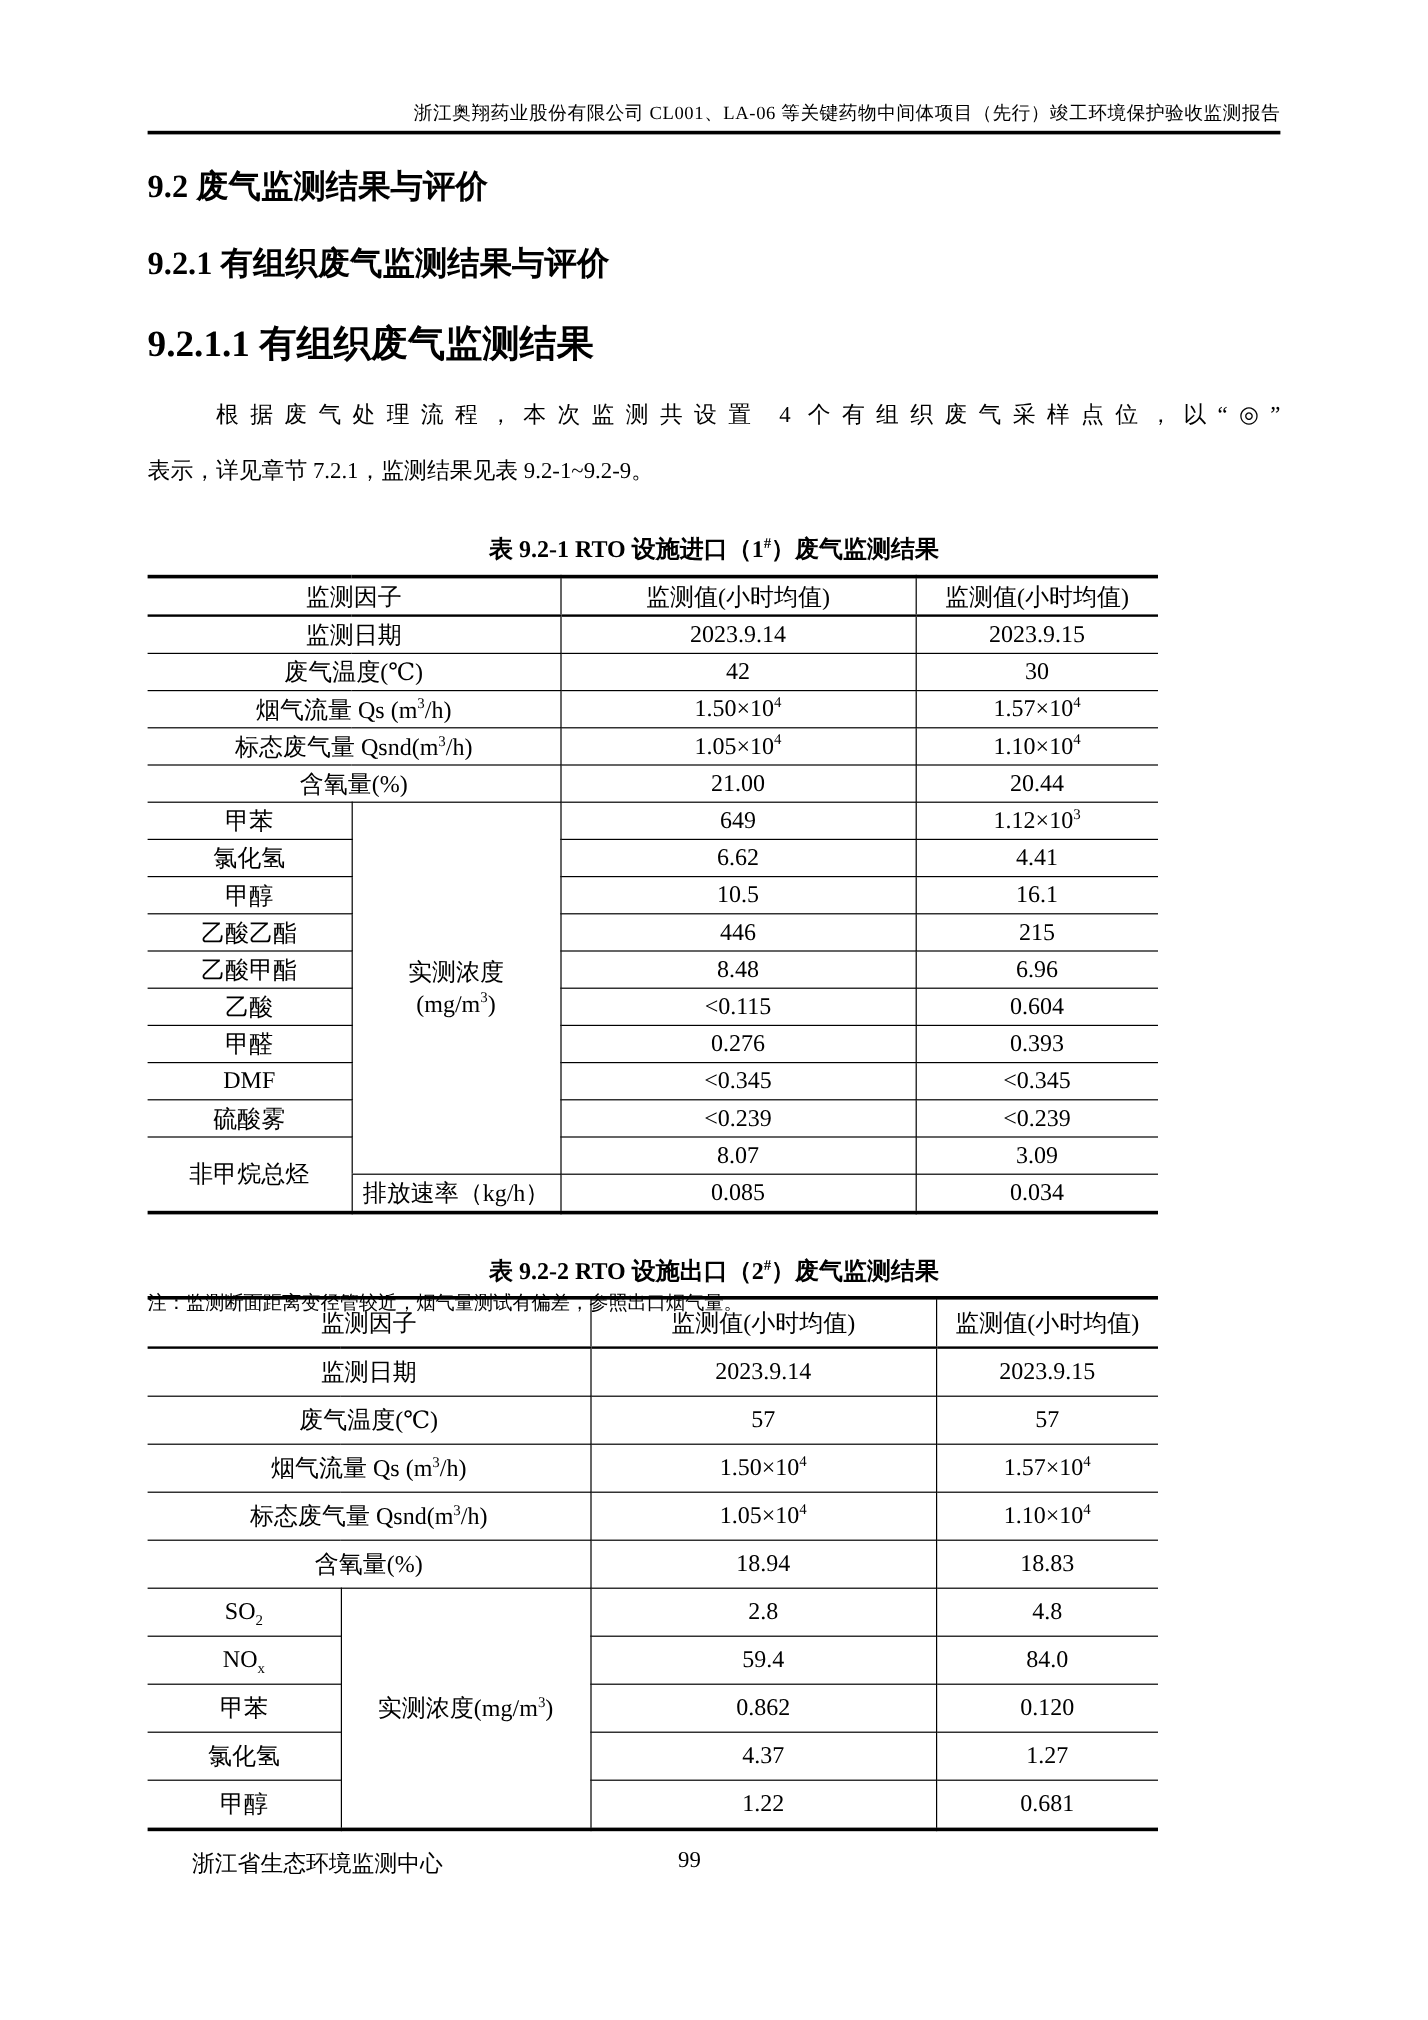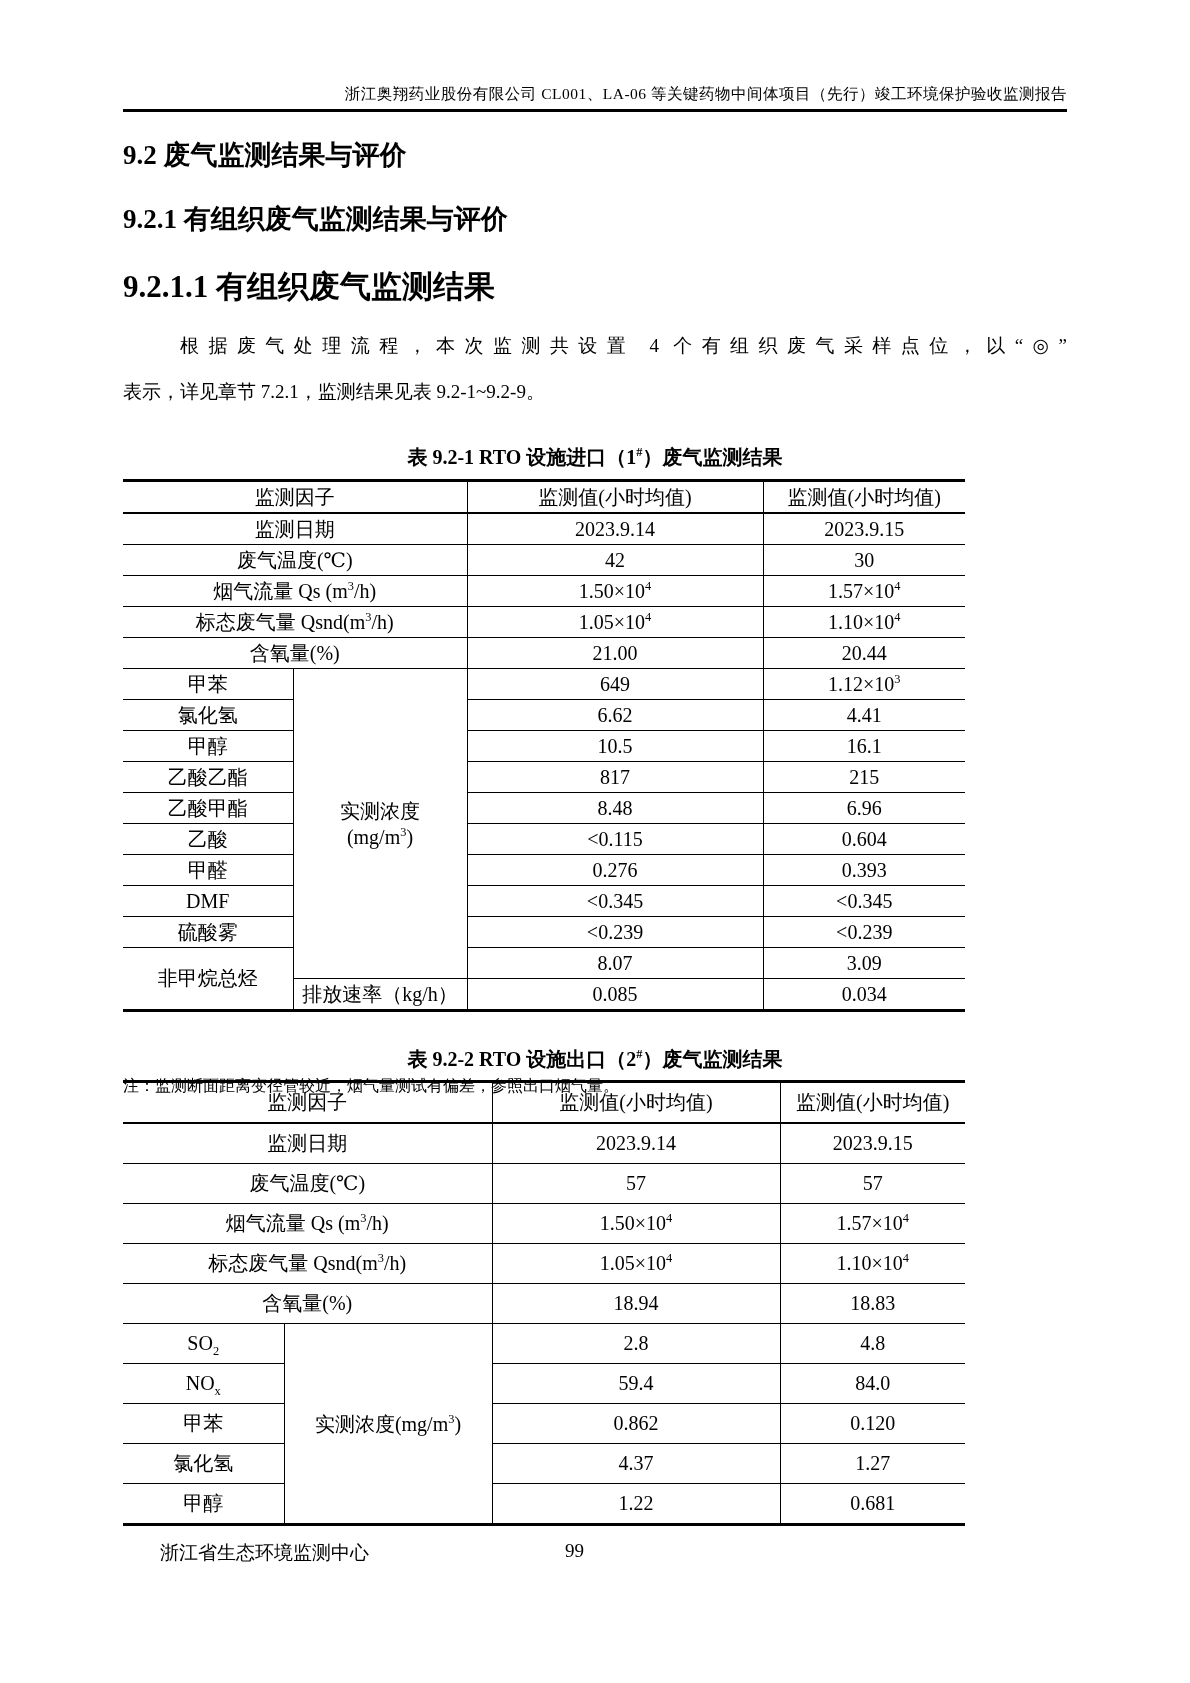--- a/index.html
+++ b/index.html
@@ -105,21 +105,21 @@
     <td>6.62</td>
     <td>4.41</td>
   </tr>
   <tr>
     <td>甲醇</td>
     <td>10.5</td>
     <td>16.1</td>
   </tr>
   <tr>
     <td>乙酸乙酯</td>
-    <td>817</td>
+    <td>446</td>
     <td>215</td>
   </tr>
   <tr>
     <td>乙酸甲酯</td>
     <td>8.48</td>
     <td>6.96</td>
   </tr>
   <tr>
     <td>乙酸</td>
     <td>&lt;0.115</td>

